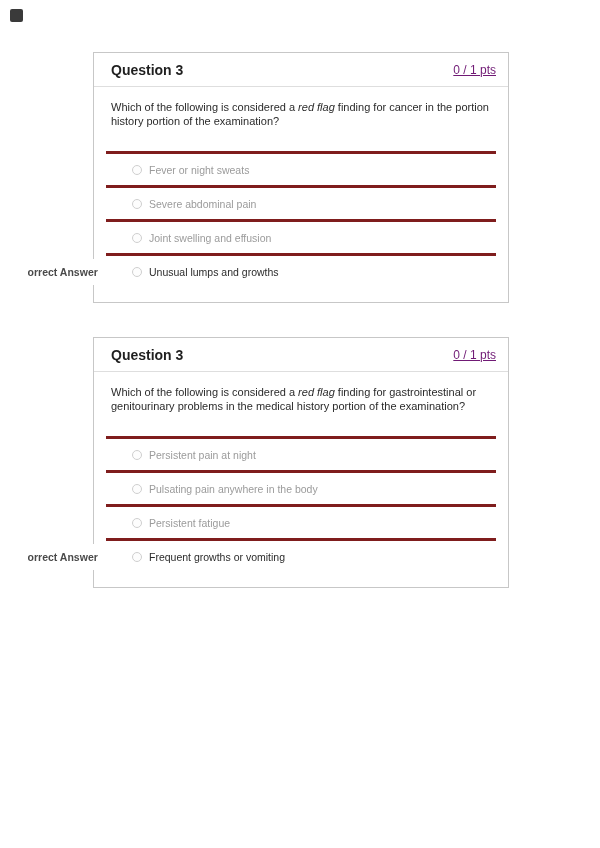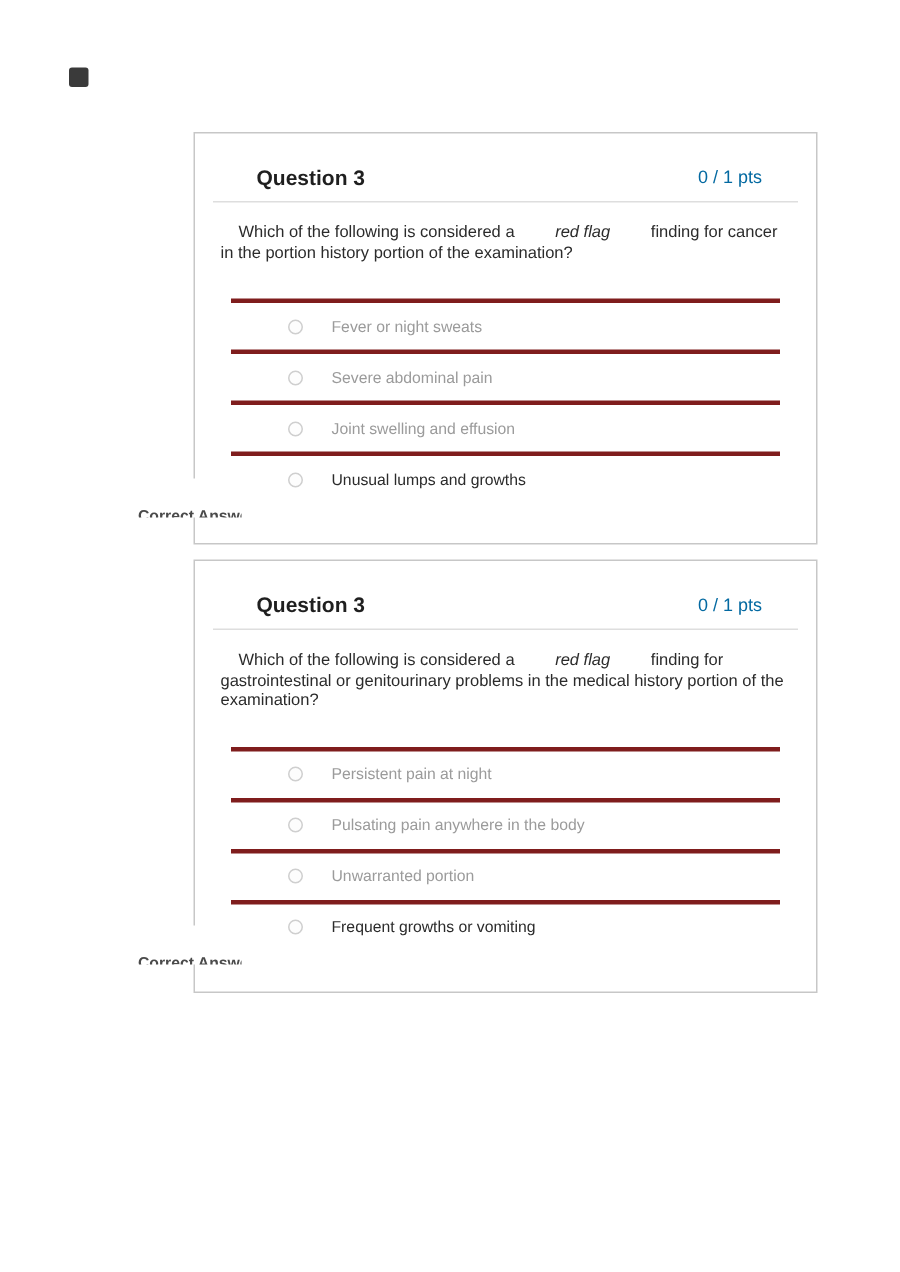--- a/index.html
+++ b/index.html
@@ -1,15 +1,15 @@
 <!DOCTYPE html>
 <html><head>
 <meta charset="utf-8">
 <style>
-  * { box-sizing: border-box; margin: 12px; padding: 0; }
+  * { box-sizing: border-box; margin: 0; padding: 0; }
   html, body { width: 600px; height: 848px; }
   body {
     position: relative;
     background: #ffffff;
     overflow: hidden;
     font-family: "Liberation Sans", sans-serif;
   }
   .corner-marker {
     position: absolute;
     left: 10px; top: 9px;
@@ -34,21 +34,22 @@
     padding: 0 12px 0 17px;
     border-bottom: 1px solid #dedede;
   }
   .qcard-title {
     font-size: 14px;
     font-weight: bold;
     color: #1f1f1f;
   }
   .qcard-pts {
     font-size: 12px;
-    color: #0369a1;
+    color: #701a75;
+    text-decoration: underline;
   }
   .qtext {
     margin: 14px 16px 0 17px;
     font-size: 11px;
     line-height: 13.5px;
     color: #2b2b2b;
   }
   .qtext em { font-style: italic; }
   .answers {
     margin-top: 23px;
@@ -146,21 +147,21 @@
     <div class="answer-row">
       <span class="radio"></span>
       <span class="answer-label">Persistent pain at night</span>
     </div>
     <div class="answer-row">
       <span class="radio"></span>
       <span class="answer-label">Pulsating pain anywhere in the body</span>
     </div>
     <div class="answer-row">
       <span class="radio"></span>
-      <span class="answer-label">Unwarranted portion</span>
+      <span class="answer-label">Persistent fatigue</span>
     </div>
     <div class="answer-row correct">
       <div class="callout">
         <span class="callout-text">Correct Answer</span>
       </div>
       <span class="radio"></span>
       <span class="answer-label">Frequent growths or vomiting</span>
     </div>
   </div>
 </section>

